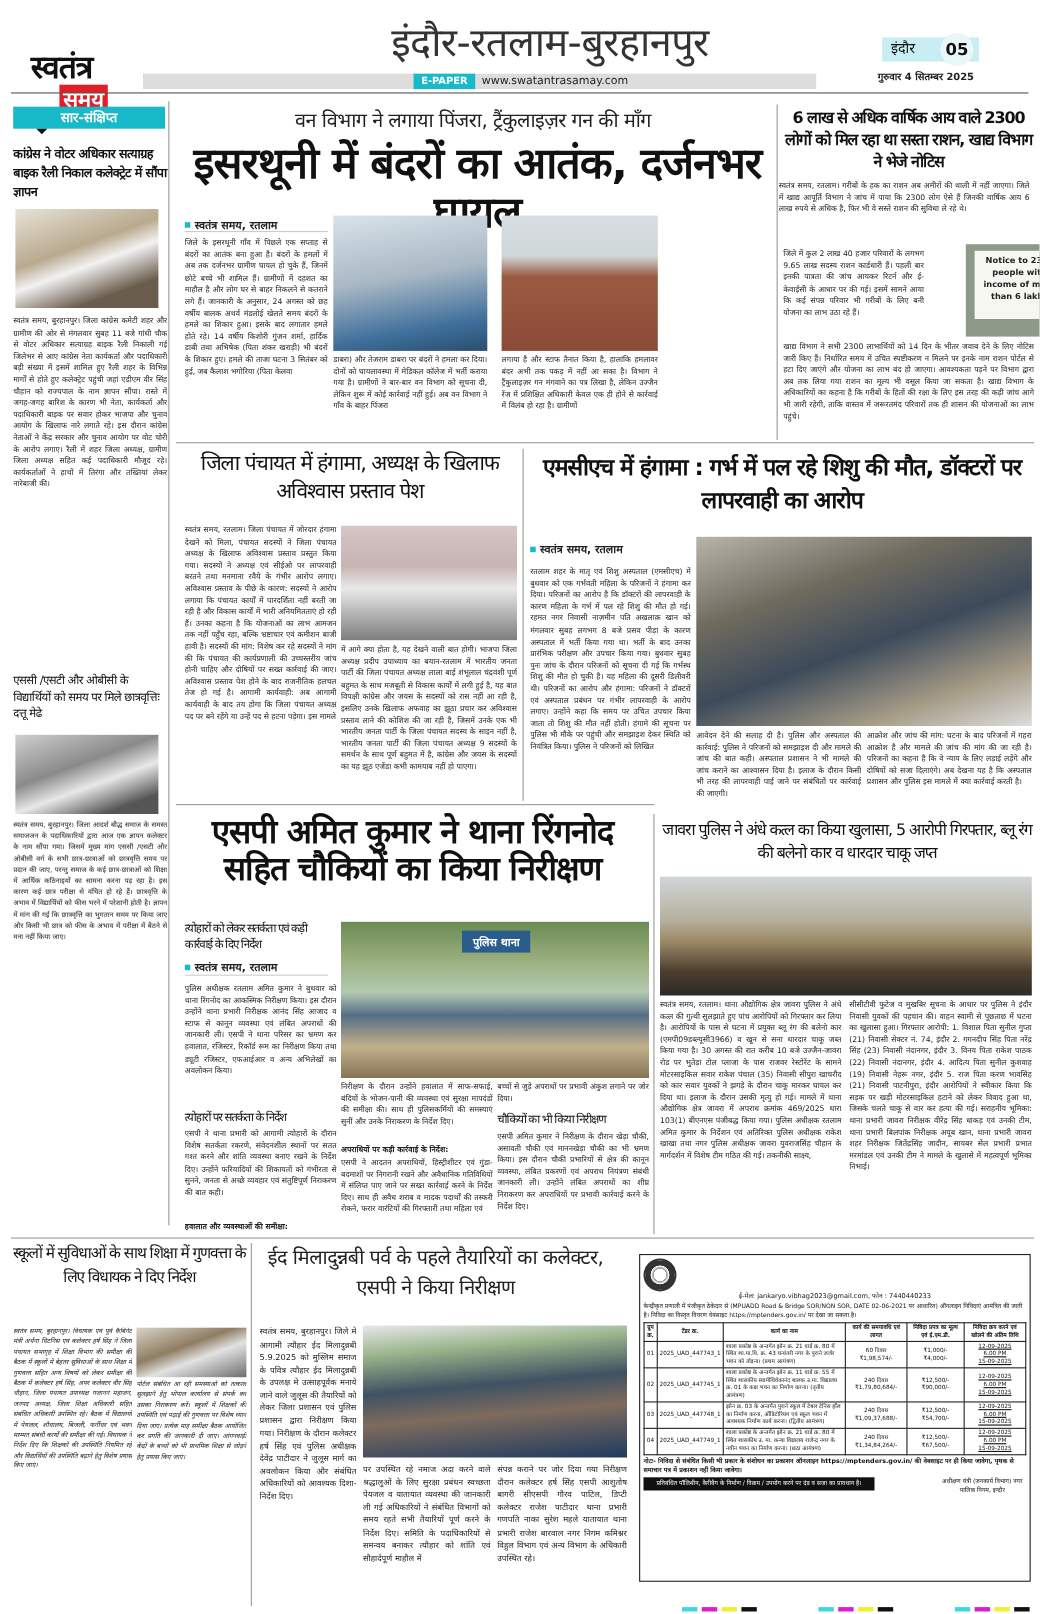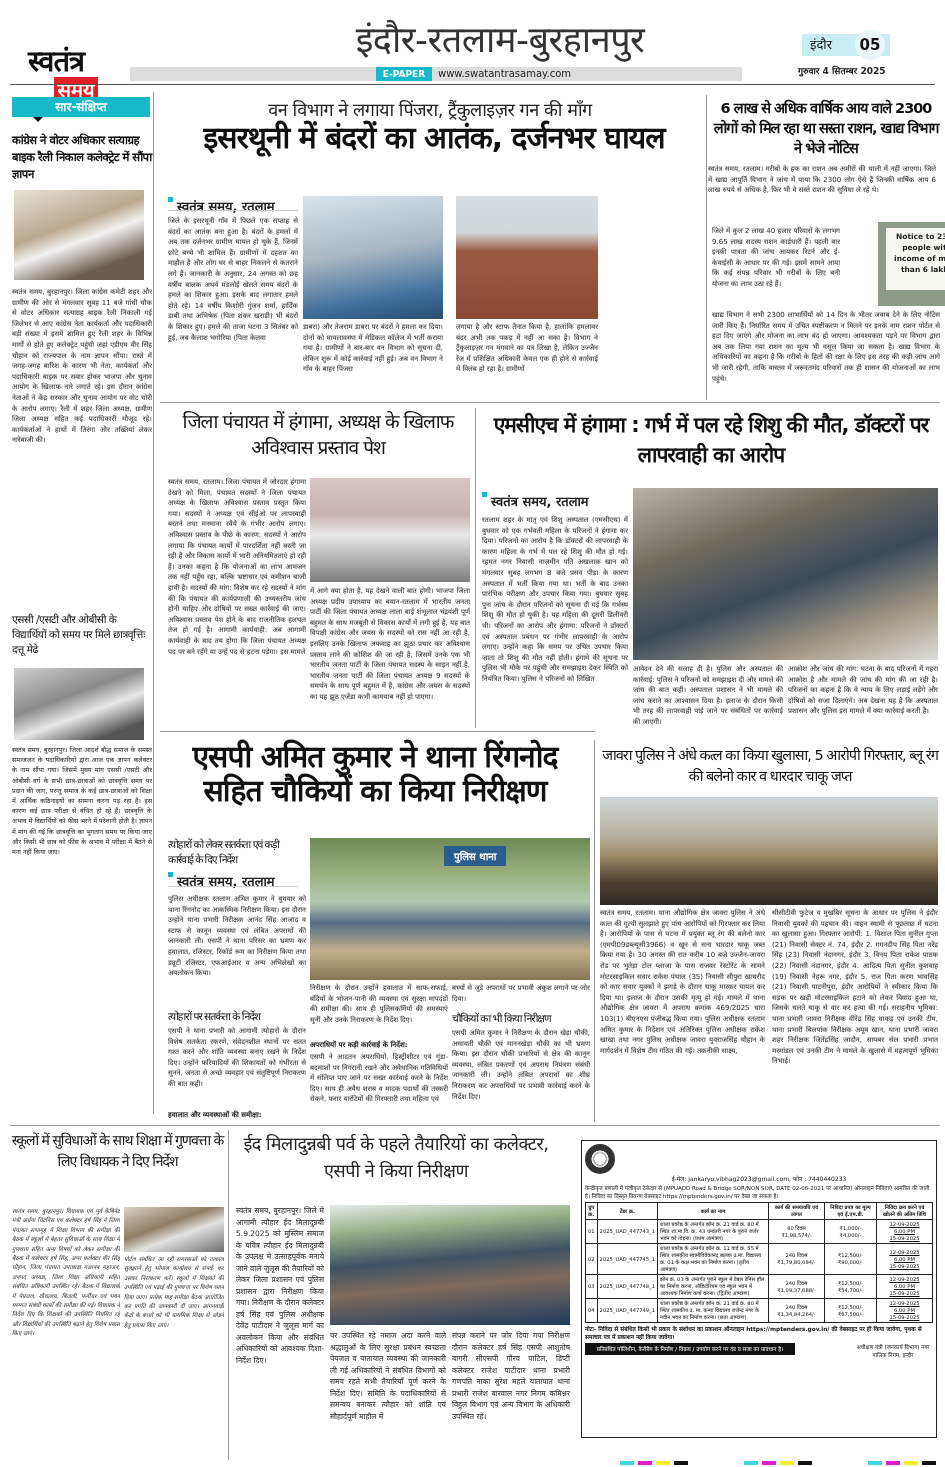--- a/index.html
+++ b/index.html
@@ -2,21 +2,21 @@
 <html><head>
 <meta charset="utf-8">
 <style>
 *{box-sizing:border-box;margin:0;padding:0}
 body{width:945px;height:1467px;background:#fff;font-family:"DejaVu Sans",sans-serif;color:#111;position:relative;overflow:hidden}
 .abs{position:absolute}
 .bt{font-size:7px;line-height:10.6px;color:#222;text-align:justify;overflow:hidden;word-break:break-word}
 .head-big{font-family:"DejaVu Sans",sans-serif;font-weight:bold;color:#111;text-align:center;letter-spacing:-1px}
 .head-light{font-family:"DejaVu Sans",sans-serif;font-weight:normal;color:#222;text-align:center;letter-spacing:-0.5px}
 .photo{background:linear-gradient(135deg,#8a8a7a,#c9c4b5 40%,#7a7060 70%,#a79f8e);overflow:hidden}
-.byline{font-size:13px;font-weight:bold;color:#222;display:flex;gap:4px}
+.byline{font-size:10px;font-weight:bold;color:#222;display:flex;align-items:center;gap:4px}
 .byline .sq{width:5px;height:5px;background:#18b9c8;display:inline-block}
 .rule-v{position:absolute;width:1px;background:#999}
 .rule-h{position:absolute;height:1px;background:#999}
 table.tender{border-collapse:collapse;width:100%;font-size:5.2px;line-height:7px}
 table.tender td,table.tender th{border:1px solid #222;padding:1px 2px;vertical-align:middle;text-align:center}
 table.tender th{font-weight:bold}
 table.tender td.l{text-align:left}
 .reg{display:inline-block;width:14px;height:4px;margin-right:4px}
 </style>
 </head>
@@ -42,21 +42,21 @@
 <div class="abs" style="left:12px;top:97px;width:138px;height:20px;background:#18b9c8;color:#fff;font-size:12px;font-weight:bold;line-height:20px;text-align:center;">सार-संक्षिप्त</div>
 <div class="abs" style="left:33px;top:117px;width:0;height:0;border-left:5px solid transparent;border-right:5px solid transparent;border-top:5px solid #111;"></div>
 <div class="abs head-big" style="left:12px;top:132px;width:140px;font-size:11.5px;line-height:17px;text-align:left;letter-spacing:-0.5px;">कांग्रेस ने वोटर अधिकार सत्याग्रह बाइक रैली निकाल कलेक्ट्रेट में सौंपा ज्ञापन</div>
 <div class="abs photo" style="left:14px;top:190px;width:130px;height:90px;background:linear-gradient(160deg,#e7e3d8,#b9a98e 40%,#f2f2f2 55%,#6a5d4d 80%);"></div>
 <div class="abs bt" style="left:12px;top:287px;width:140px;height:318px;">स्वतंत्र समय, बुरहानपुर। जिला कांग्रेस कमेटी शहर और ग्रामीण की ओर से मंगलवार सुबह 11 बजे गांधी चौक से वोटर अधिकार सत्याग्रह बाइक रैली निकाली गई जिलेभर से आए कांग्रेस नेता कार्यकर्ता और पदाधिकारी बड़ी संख्या में इसमें शामिल हुए रैली शहर के विभिन्न मार्गों से होते हुए कलेक्ट्रेट पहुंची जहां एडीएम वीर सिंह चौहान को राज्यपाल के नाम ज्ञापन सौंपा। रास्ते में जगह-जगह बारिश के कारण भी नेता, कार्यकर्ता और पदाधिकारी बाइक पर सवार होकर भाजपा और चुनाव आयोग के खिलाफ नारे लगाते रहे। इस दौरान कांग्रेस नेताओं ने केंद्र सरकार और चुनाव आयोग पर वोट चोरी के आरोप लगाए। रैली में शहर जिला अध्यक्ष, ग्रामीण जिला अध्यक्ष सहित कई पदाधिकारी मौजूद रहे। कार्यकर्ताओं ने हाथों में तिरंगा और तख्तियां लेकर नारेबाजी की।</div>
 <div class="abs head-big" style="left:12px;top:612px;width:140px;font-size:10.5px;line-height:15px;text-align:left;letter-spacing:-0.5px;font-weight:normal;">एससी /एसटी और ओबीसी के विद्यार्थियों को समय पर मिले छात्रवृत्तिः दत्तू मेढे</div>
 <div class="abs photo" style="left:14px;top:668px;width:130px;height:72px;background:linear-gradient(160deg,#cfcfcf,#8a8a8a 40%,#e8e8e8 60%,#555 85%);"></div>
 <div class="abs bt" style="left:12px;top:745px;width:140px;height:372px;font-size:6.4px;line-height:10.2px;">स्वतंत्र समय, बुरहानपुर। जिला आदर्श बौद्ध समाज के समस्त समाजजन के पदाधिकारियों द्वारा आज एक ज्ञापन कलेक्टर के नाम सौंपा गया। जिसमें मुख्य मांग एससी /एसटी और ओबीसी वर्ग के सभी छात्र-छात्राओं को छात्रवृत्ति समय पर प्रदान की जाए, परन्तु समाज के कई छात्र-छात्राओं को शिक्षा में आर्थिक कठिनाइयों का सामना करना पड़ रहा है। इस कारण कई छात्र परीक्षा से वंचित हो रहे हैं। छात्रवृत्ति के अभाव में विद्यार्थियों को फीस भरने में परेशानी होती है। ज्ञापन में मांग की गई कि छात्रवृत्ति का भुगतान समय पर किया जाए और किसी भी छात्र को फीस के अभाव में परीक्षा में बैठने से मना नहीं किया जाए।</div>
 
 <div class="abs head-light" style="left:170px;top:97px;width:520px;font-size:18px;line-height:26px;">वन विभाग ने लगाया पिंजरा, ट्रैंकुलाइज़र गन की माँग</div>
-<div class="abs head-big" style="left:164px;top:116px;width:540px;font-size:30px;line-height:44px;text-align:center;">इसरथूनी में बंदरों का आतंक, दर्जनभर घायल</div>
+<div class="abs head-big" style="left:164px;top:128px;width:540px;font-size:39px;line-height:44px;text-align:center;">इसरथूनी में बंदरों का आतंक, दर्जनभर घायल</div>
 <div class="abs byline" style="left:168px;top:197px;">
     <span class="sq"></span>
     <span>स्वतंत्र समय, रतलाम</span>
   </div>
 <div class="rule-h" style="left:168px;top:210px;width:130px;background:#ccc;"></div>
 <div class="abs bt" style="left:168px;top:216px;width:130px;height:186px;">जिले के इसरथूनी गाँव में पिछले एक सप्ताह से बंदरों का आतंक बना हुआ है। बंदरों के हमलों में अब तक दर्जनभर ग्रामीण घायल हो चुके हैं, जिनमें छोटे बच्चे भी शामिल हैं। ग्रामीणों में दहशत का माहौल है और लोग घर से बाहर निकलने से कतराने लगे हैं। जानकारी के अनुसार, 24 अगस्त को छह वर्षीय बालक अथर्व मंडलोई खेलते समय बंदरों के हमले का शिकार हुआ। इसके बाद लगातार हमले होते रहे। 14 वर्षीय किशोरी गुंजन शर्मा, हार्दिक डाबी तथा अभिषेक (पिता शंकर खराड़ी) भी बंदरों के शिकार हुए। हमले की ताजा घटना 3 सितंबर को हुई, जब कैलाश भगोरिया (पिता केलवा</div>
 <div class="abs photo" style="left:303px;top:196px;width:140px;height:123px;background:linear-gradient(170deg,#d9e3ea,#a9b8c4 45%,#3f6f9b 80%,#2a4d6e);"></div>
 <div class="abs photo" style="left:456px;top:196px;width:142px;height:123px;background:linear-gradient(180deg,#d7dde0 0%,#cfd6d8 30%,#9a5a42 45%,#8b4a36 100%);"></div>
 <div class="abs bt" style="left:303px;top:322px;width:140px;height:80px;">डाबरा) और तेजराम डाबरा पर बंदरों ने हमला कर दिया। दोनों को घायलावस्था में मेडिकल कॉलेज में भर्ती कराया गया है। ग्रामीणों ने बार-बार वन विभाग को सूचना दी, लेकिन शुरू में कोई कार्रवाई नहीं हुई। अब वन विभाग ने गाँव के बाहर पिंजरा</div>
 <div class="abs bt" style="left:456px;top:322px;width:142px;height:80px;">लगाया है और स्टाफ तैनात किया है, हालांकि हमलावर बंदर अभी तक पकड़ में नहीं आ सका है। विभाग ने ट्रैंकुलाइज़र गन मंगवाने का पत्र लिखा है, लेकिन उज्जैन रेंज में प्रशिक्षित अधिकारी केवल एक ही होने से कार्रवाई में विलंब हो रहा है। ग्रामीणों</div>
@@ -96,21 +96,21 @@
 <div class="abs byline" style="left:168px;top:872px;">
     <span class="sq"></span>
     <span>स्वतंत्र समय, रतलाम</span>
   </div>
 <div class="rule-h" style="left:168px;top:886px;width:130px;background:#ccc;"></div>
 <div class="abs bt" style="left:168px;top:894px;width:138px;height:110px;">पुलिस अधीक्षक रतलाम अमित कुमार ने बुधवार को थाना रिंगनोद का आकस्मिक निरीक्षण किया। इस दौरान उन्होंने थाना प्रभारी निरीक्षक आनंद सिंह आजाद व स्टाफ से कानून व्यवस्था एवं लंबित अपराधों की जानकारी ली। एसपी ने थाना परिसर का भ्रमण कर हवालात, रजिस्टर, रिकॉर्ड रूम का निरीक्षण किया तथा ड्यूटी रजिस्टर, एफआईआर व अन्य अभिलेखों का अवलोकन किया।</div>
 <div class="abs head-big" style="left:168px;top:1008px;width:138px;font-size:10.5px;line-height:16px;text-align:left;font-weight:normal;">त्योहारों पर सतर्कता के निर्देश</div>
 <div class="abs bt" style="left:168px;top:1026px;width:138px;height:84px;">एसपी ने थाना प्रभारी को आगामी त्योहारों के दौरान विशेष सतर्कता रकरणे, संवेदनशील स्थानों पर सतत गश्त करने और शांति व्यवस्था बनाए रखने के निर्देश दिए। उन्होंने फरियादियों की शिकायतों को गंभीरता से सुनने, जनता से अच्छे व्यवहार एवं संतुष्टिपूर्ण निराकरण की बात कही।</div>
 <div class="abs bt" style="left:168px;top:1110px;width:138px;height:12px;font-weight:bold;">हवालात और व्यवस्थाओं की समीक्षा:</div>
 <div class="abs photo" style="left:310px;top:838px;width:280px;height:142px;background:linear-gradient(180deg,#6c8a55 0%,#9ab07e 25%,#b3c9b0 45%,#556e86 60%,#c2b08a 80%,#857456 100%);">
-  <div style="position:absolute;left:110px;top:8px;background:#2b5d8c;color:#fff;font-size:10px;padding:3px 10px;font-weight:bold;margin-left:24px;">पुलिस थाना</div>
+  <div style="position:absolute;left:110px;top:8px;background:#2b5d8c;color:#fff;font-size:10px;padding:3px 10px;font-weight:bold;">पुलिस थाना</div>
 </div>
 <div class="abs bt" style="left:310px;top:983px;width:138px;height:56px;">निरीक्षण के दौरान उन्होंने हवालात में साफ-सफाई, बंदियों के भोजन-पानी की व्यवस्था एवं सुरक्षा मापदंडों की समीक्षा की। साथ ही पुलिसकर्मियों की समस्याएं सुनीं और उनके निराकरण के निर्देश दिए।</div>
 <div class="abs bt" style="left:310px;top:1040px;width:138px;height:12px;font-weight:bold;">अपराधियों पर कड़ी कार्रवाई के निर्देश:</div>
 <div class="abs bt" style="left:310px;top:1052px;width:138px;height:70px;">एसपी ने आदतन अपराधियों, हिस्ट्रीशीटर एवं गुंडा-बदमाशों पर निगरानी रखने और अवैधानिक गतिविधियों में संलिप्त पाए जाने पर सख्त कार्रवाई करने के निर्देश दिए। साथ ही अवैध शराब व मादक पदार्थों की तस्करी रोकने, फरार वारंटियों की गिरफ्तारी तथा महिला एवं</div>
 <div class="abs bt" style="left:452px;top:983px;width:138px;height:24px;">बच्चों से जुड़े अपराधों पर प्रभावी अंकुश लगाने पर जोर दिया।</div>
 <div class="abs head-big" style="left:452px;top:1010px;width:138px;font-size:10.5px;line-height:16px;text-align:left;font-weight:normal;">चौकियों का भी किया निरीक्षण</div>
 <div class="abs bt" style="left:452px;top:1028px;width:138px;height:94px;">एसपी अमित कुमार ने निरीक्षण के दौरान खेड़ा चौकी, असावती चौकी एवं माननखेड़ा चौकी का भी भ्रमण किया। इस दौरान चौकी प्रभारियों से क्षेत्र की कानून व्यवस्था, लंबित प्रकरणों एवं अपराध नियंत्रण संबंधी जानकारी ली। उन्होंने लंबित अपराधों का शीघ्र निराकरण कर अपराधियों पर प्रभावी कार्रवाई करने के निर्देश दिए।</div>
 
 <div class="rule-v" style="left:594px;top:740px;height:382px;"></div>
 

